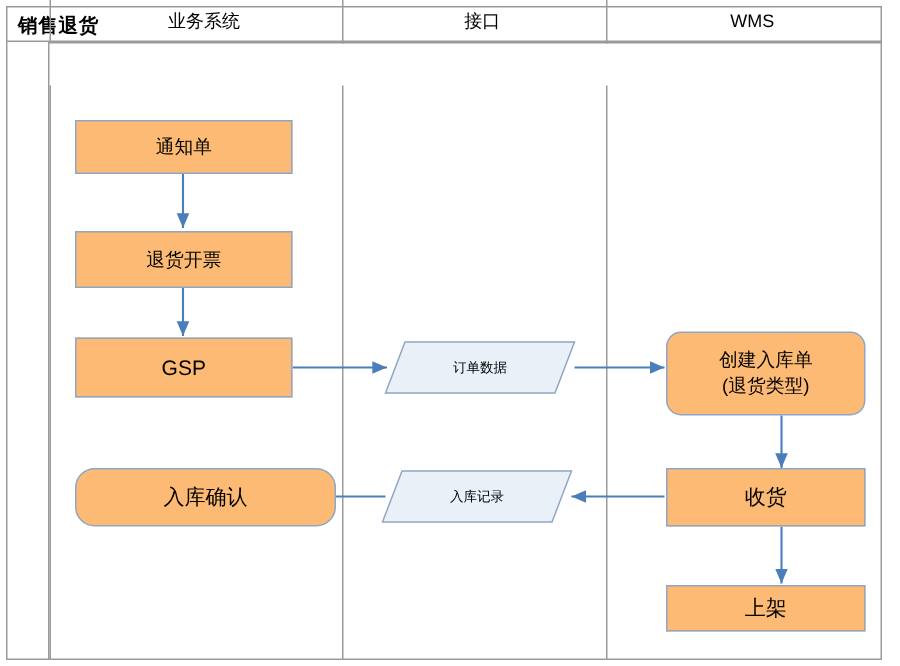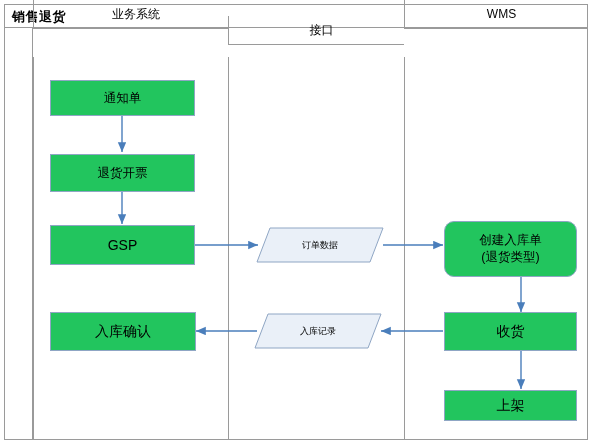--- a/index.html
+++ b/index.html
@@ -76,21 +76,21 @@
     height: 412px;
     border-right: 1px solid #9a9a9a;
     box-sizing: border-box;
   }
 
   
   .node {
     position: absolute;
     box-sizing: border-box;
     border: 1px solid #8fa6c4;
-    background: #22c55e;
+    background: #fdba74;
     display: flex;
     align-items: center;
     justify-content: center;
     text-align: center;
     font-size: 12.5px;
     color: #000000;
     line-height: 1.35;
   }
   .node.two-line {
     font-size: 12.5px;
@@ -141,21 +141,21 @@
   <div class="outer-frame"></div>
 
   <div class="title-bar"></div>
   <div class="title-text">销售退货</div>
 
   <div class="left-strip"></div>
 
   <div class="lane-header" style="left:33px; width:195px;">
     <span>业务系统</span>
   </div>
-  <div class="lane-header" style="left:228px; width:176px;margin-top:16px;">
+  <div class="lane-header" style="left:228px; width:176px;">
     <span>接口</span>
   </div>
   <div class="lane-header" style="left:404px; width:184px;">
     <span>WMS</span>
   </div>
 
   <div class="lane-col" style="left:33px; width:195px;"></div>
   <div class="lane-col" style="left:228px; width:176px;"></div>
   <div class="lane-col" style="left:404px; width:184px;"></div>
 
@@ -190,21 +190,21 @@
   </div>
 
   <div class="node" style="left:50px; top:154px; width:145px; height:38px;">
     <span>退货开票</span>
   </div>
 
   <div class="node node-gsp" style="left:50px; top:225px; width:145px; height:40px;">
     <span>GSP</span>
   </div>
 
-  <div class="node node-big" style="left:50px; top:312px; width:146px; height:39px;">
+  <div class="node node-big" style="left:50px; top:312px; width:174px; height:39px;border-radius:13px;">
     <span>入库确认</span>
   </div>
 
   <div class="para-wrap" style="left:256px; top:227px; width:128px; height:36px;">
     <svg width="128" height="36" viewBox="0 0 128 36">
       <polygon points="14,1 127,1 114,35 1,35" fill="#eaf0f8" stroke="#8fa6c4" stroke-width="1"></polygon>
     </svg>
     <div class="para-label">订单数据</div>
   </div>
 

